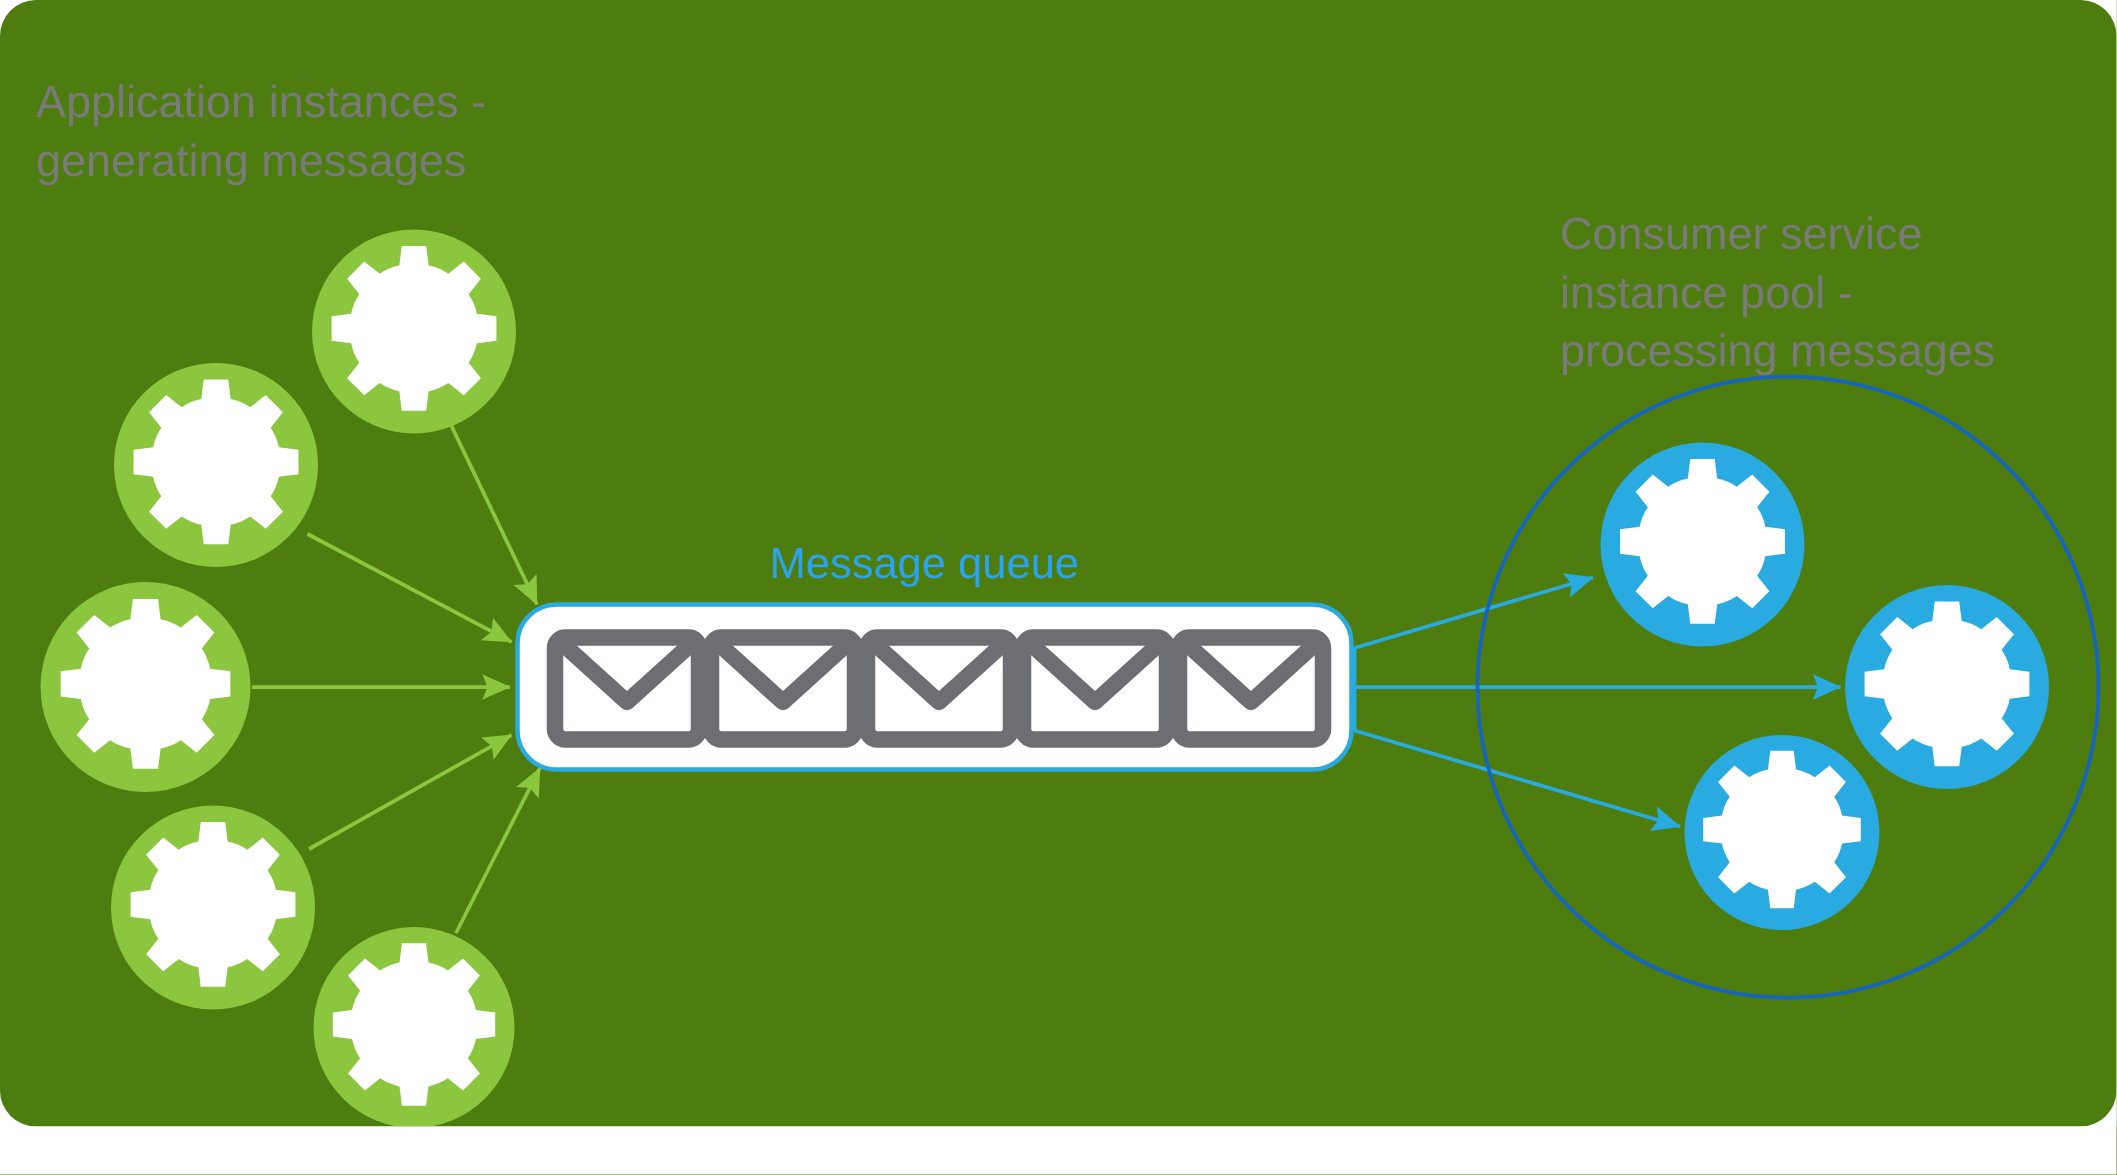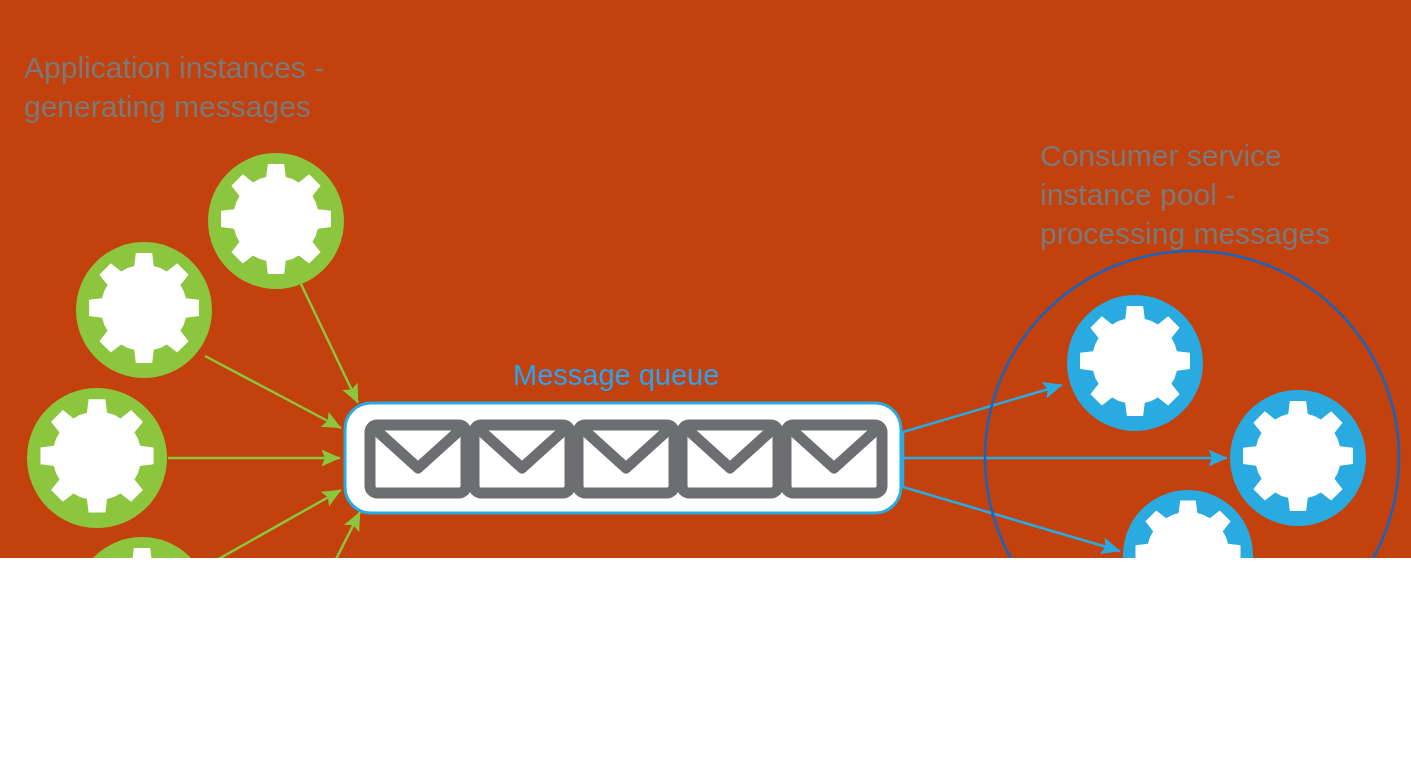--- a/index.html
+++ b/index.html
@@ -7,23 +7,24 @@
     margin: 0;
     padding: 0;
     background: #ffffff;
   }
   body {
     font-family: "Liberation Sans", sans-serif;
   }
   #stage {
     position: relative;
     width: 1411px;
-    height: 558px;
-    background: #c2410c;
+    height: 751px;
+    background: #4d7c0f;
     overflow: hidden;
+    border-radius: 24px;
   }
   #diagram-svg {
     position: absolute;
     left: 0;
     top: 0;
     width: 1411px;
     height: 783px;
   }
   .label-text {
     fill: #7a7a7a;

